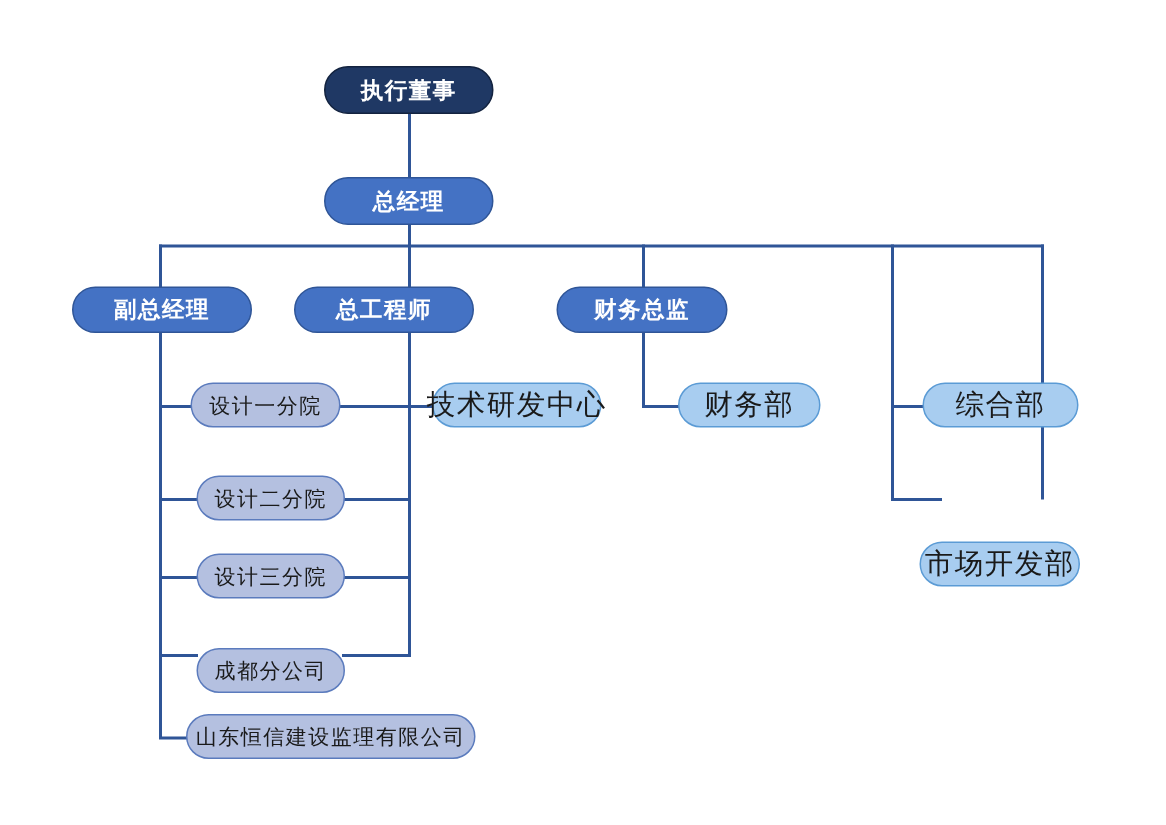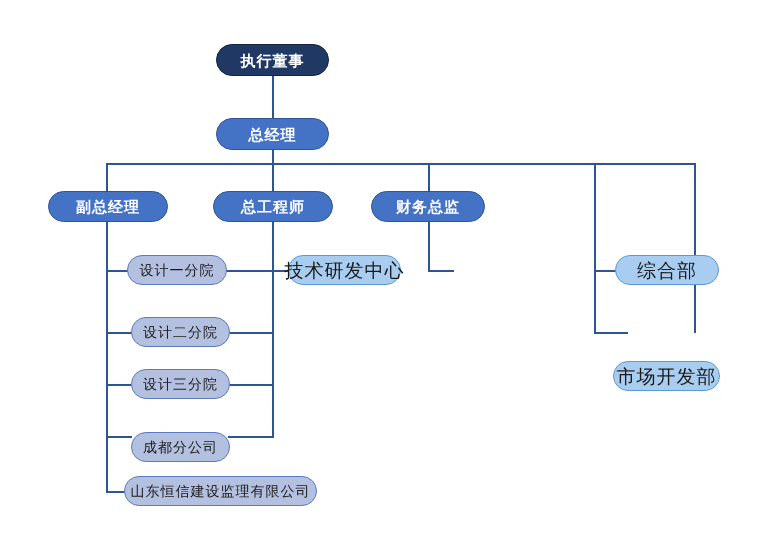--- a/index.html
+++ b/index.html
@@ -113,21 +113,21 @@
   </div>
 
   <div class="node lvl-mgr" style="left:216px; top:118px; width:113px; height:32px;text-align:center;">
     <span class="node-label">总经理</span>
   </div>
 
   <div class="node lvl-mgr" style="left:48px; top:191px; width:120px; height:31px;">
     <span class="node-label">副总经理</span>
   </div>
 
-  <div class="node lvl-mgr" style="left:213px; top:191px; width:120px; height:31px;">
+  <div class="node lvl-mgr" style="left:196px; top:191px; width:120px; height:31px;">
     <span class="node-label">总工程师</span>
   </div>
 
   <div class="node lvl-mgr" style="left:371px; top:191px; width:114px; height:31px;">
     <span class="node-label">财务总监</span>
   </div>
 
   <div class="node lvl-branch" style="left:127px; top:255px; width:100px; height:30px;">
     <span class="node-label">设计一分院</span>
   </div>
@@ -145,20 +145,23 @@
   </div>
 
   <div class="node lvl-branch" style="left:124px; top:476px; width:193px; height:30px;align-items:center;">
     <span class="node-label">山东恒信建设监理有限公司</span>
   </div>
 
   <div class="node lvl-dept" style="left:288px; top:255px; width:113px; height:30px;">
     <span class="node-label">技术研发中心</span>
   </div>
 
+  <div class="node lvl-dept" style="left:452px; top:255px; width:95px; height:30px;">
+    <span class="node-label">财务部</span>
+  </div>
 
   <div class="node lvl-dept" style="left:615px; top:255px; width:104px; height:30px;">
     <span class="node-label">综合部</span>
   </div>
 
   <div class="node lvl-dept" style="left:613px; top:317px; width:107px; height:30px;margin-top:44px;">
     <span class="node-label">市场开发部</span>
   </div>
 
 </div>

